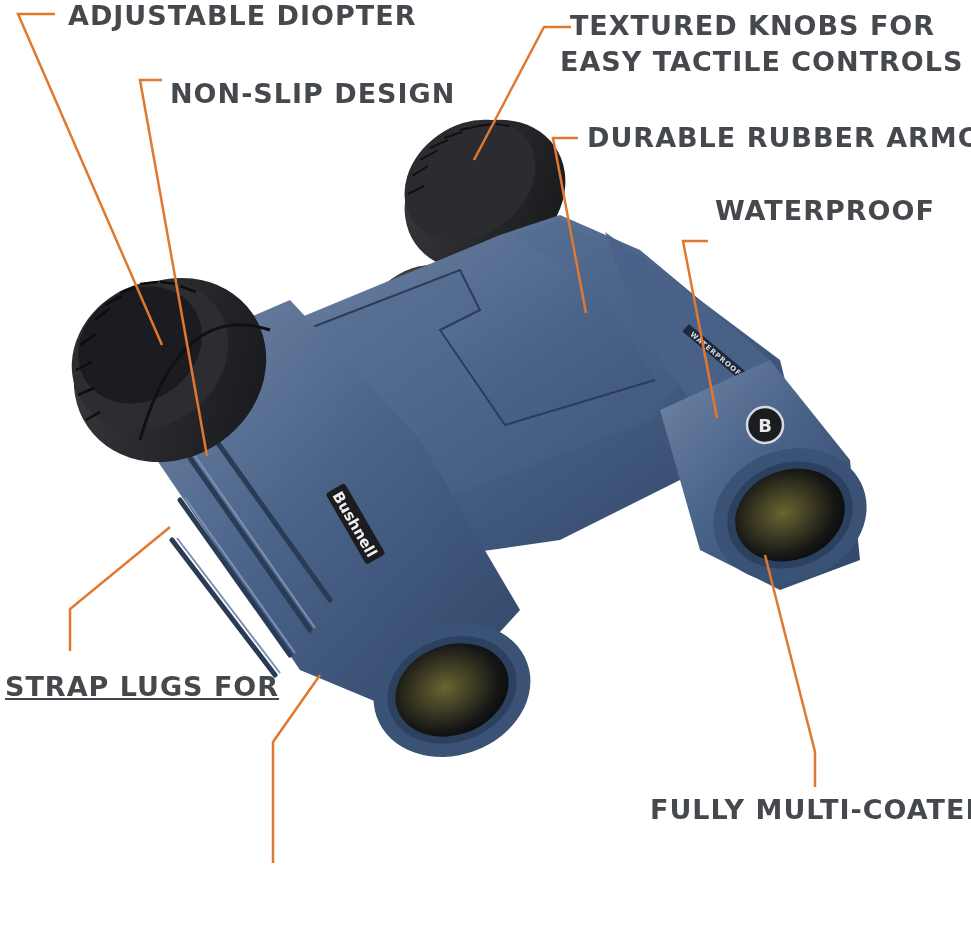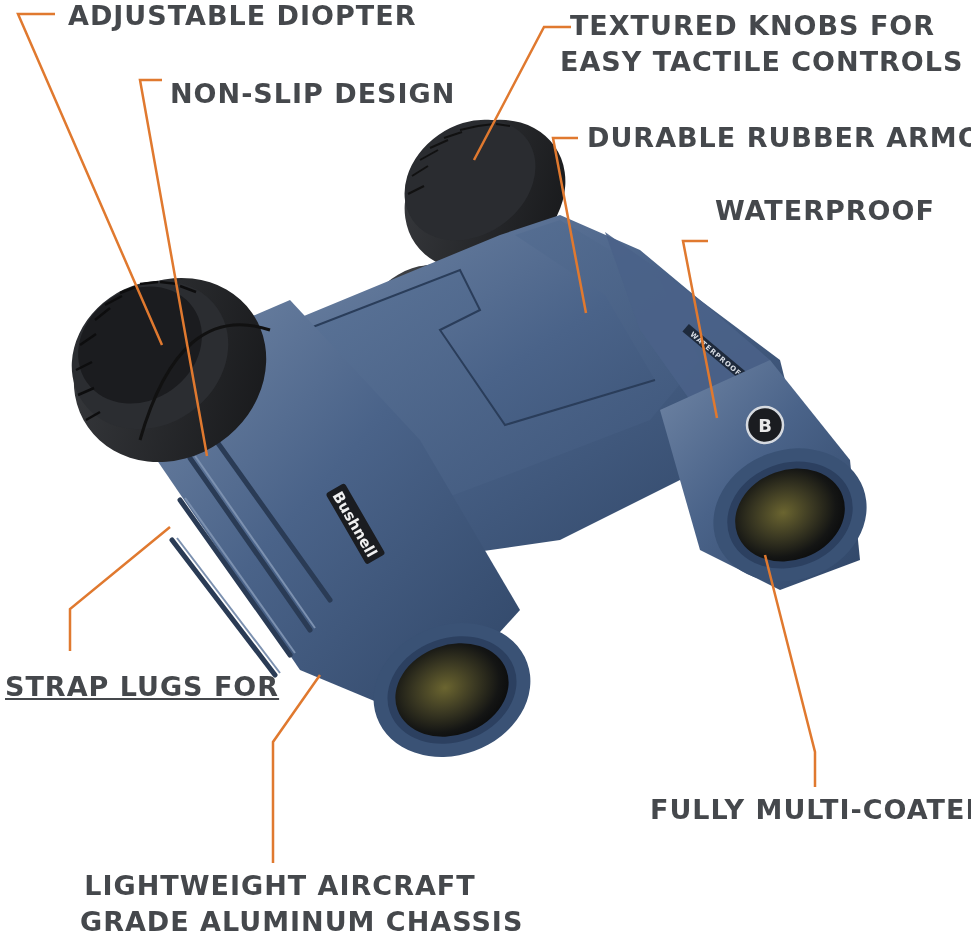--- a/index.html
+++ b/index.html
@@ -178,18 +178,14 @@
   </div>
 
   <div class="label left" style="left:5px; top:669px;text-decoration:underline;">
     <span class="line">STRAP LUGS FOR</span>
   </div>
 
   <div class="label center" style="left:650px; top:792px; width:320px;">
     <span class="line">FULLY MULTI-COATED</span>
   </div>
 
-  <div class="label center" style="left:80px; top:868px; width:400px;">
-    <span class="line">LIGHTWEIGHT AIRCRAFT</span>
-    <span class="line">GRADE ALUMINUM CHASSIS</span>
-  </div>
 
 </div>
 
 </body></html>

